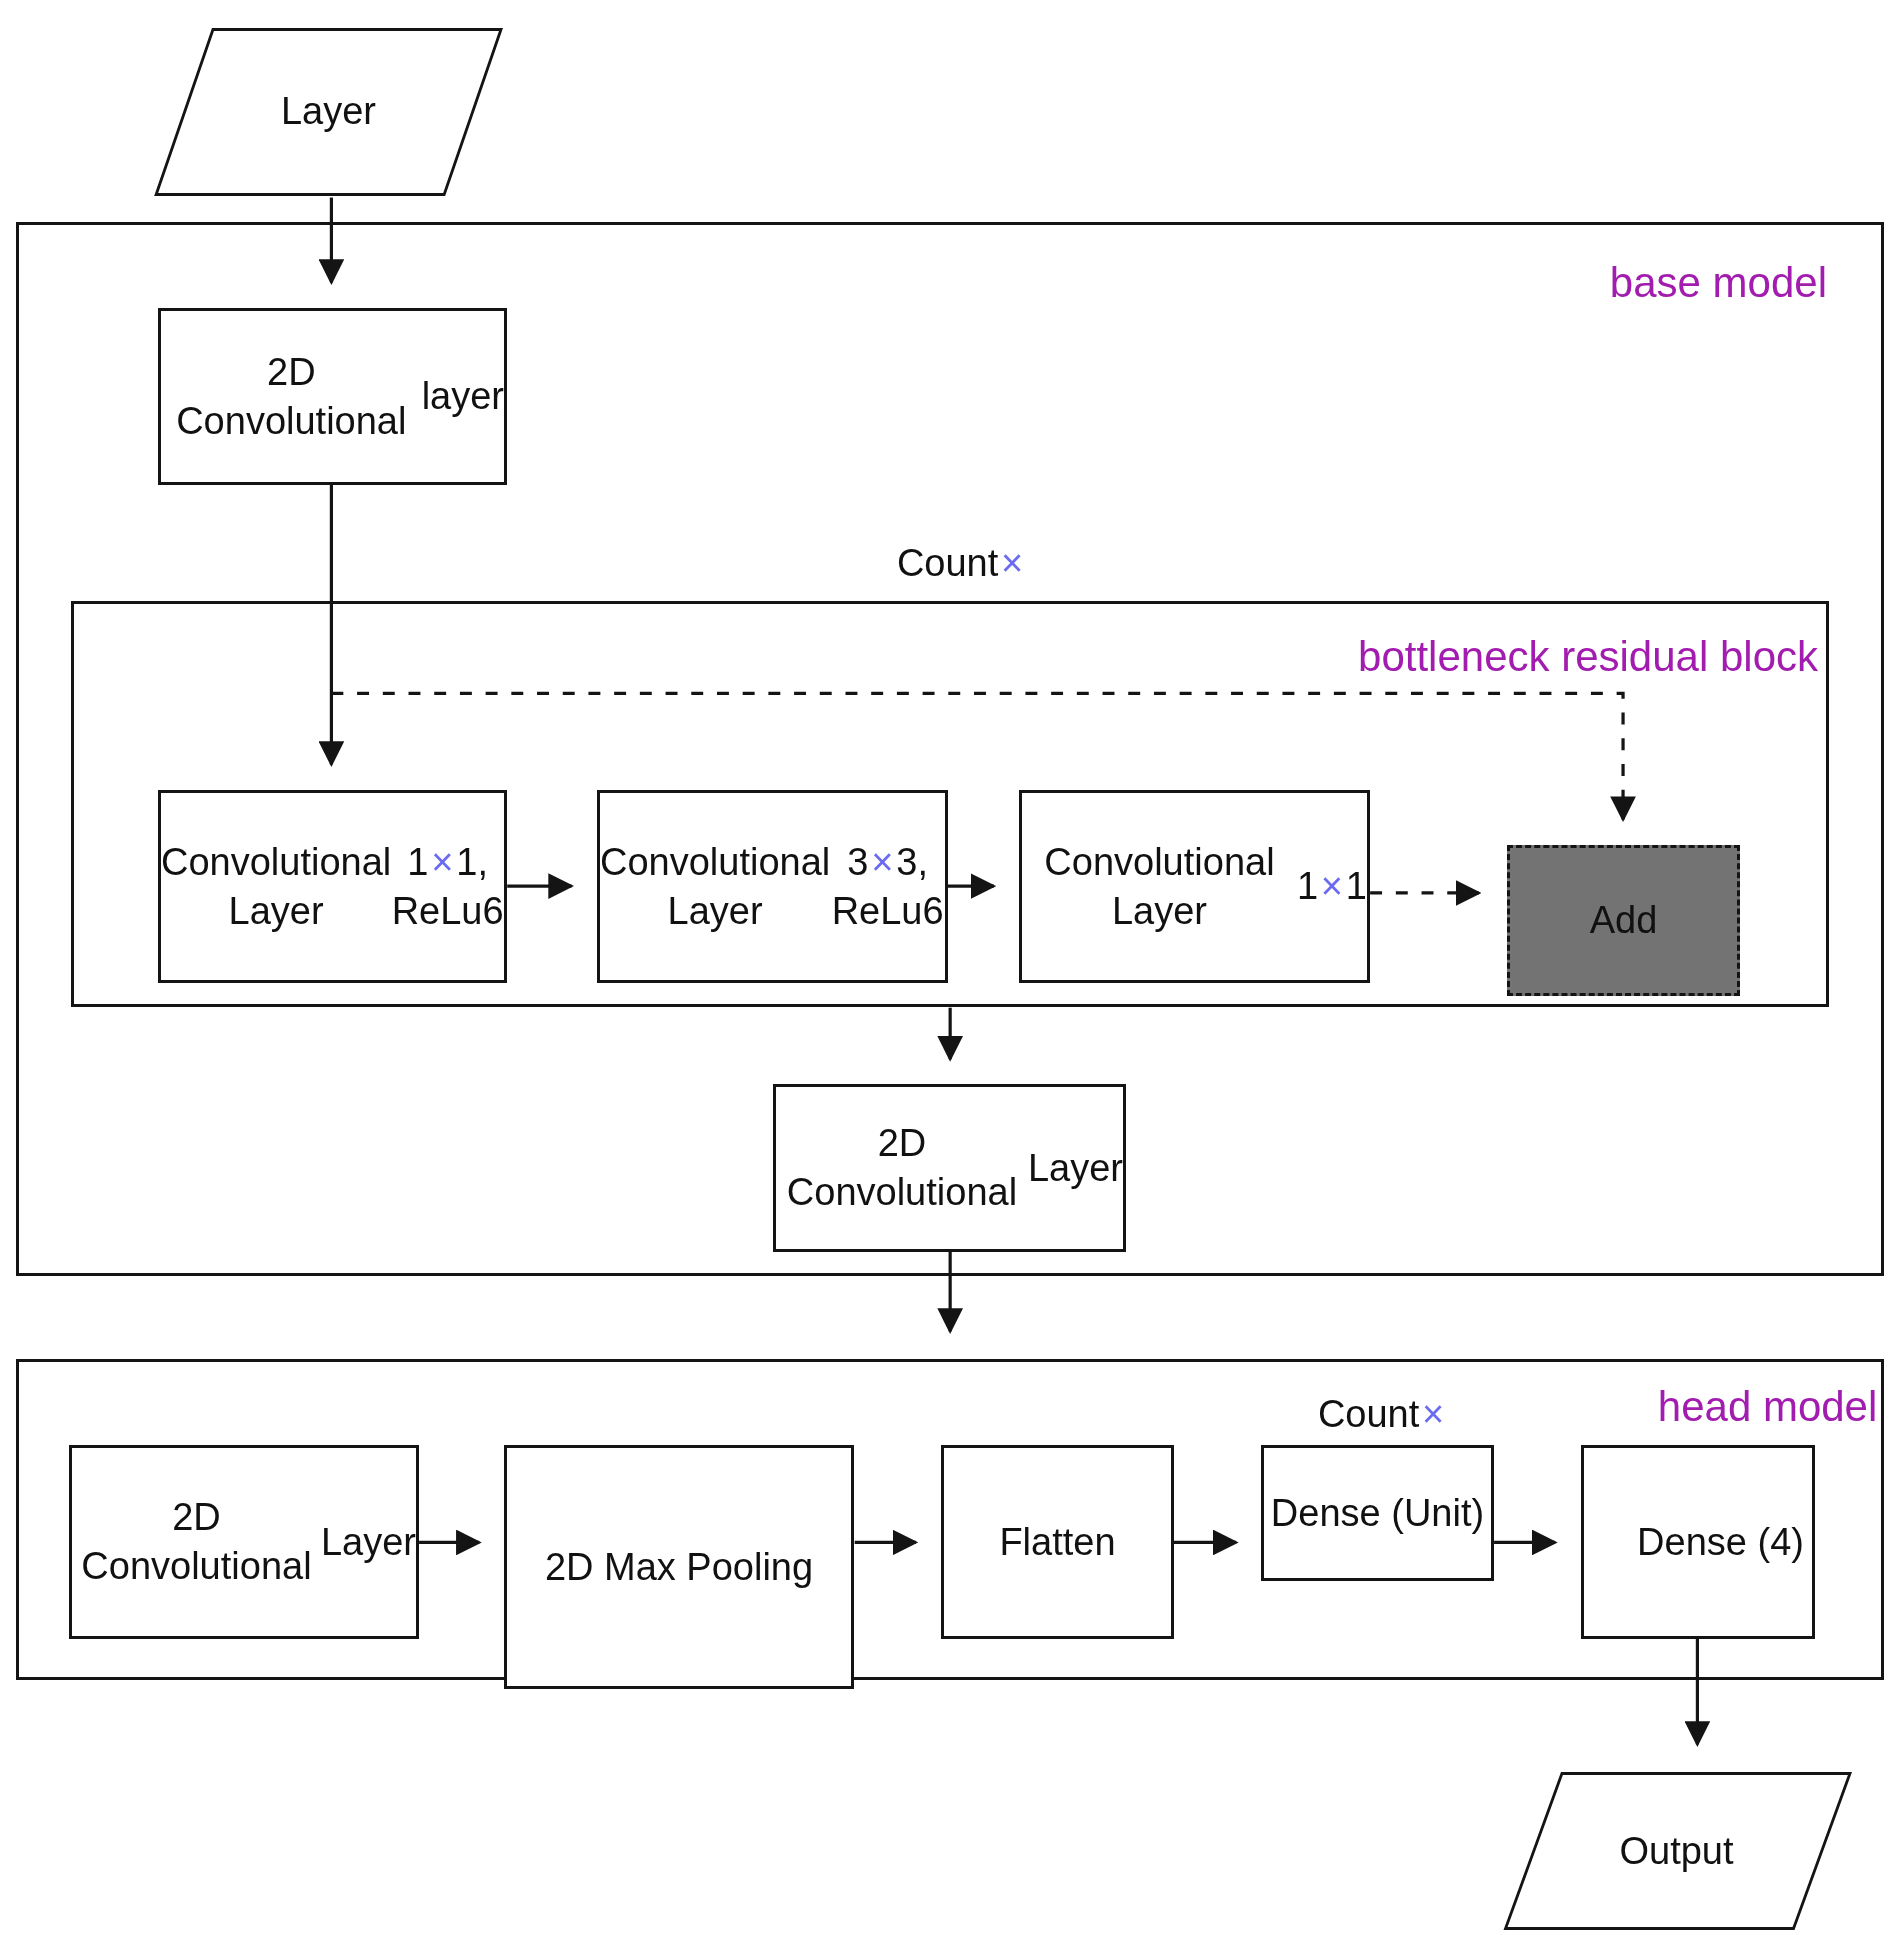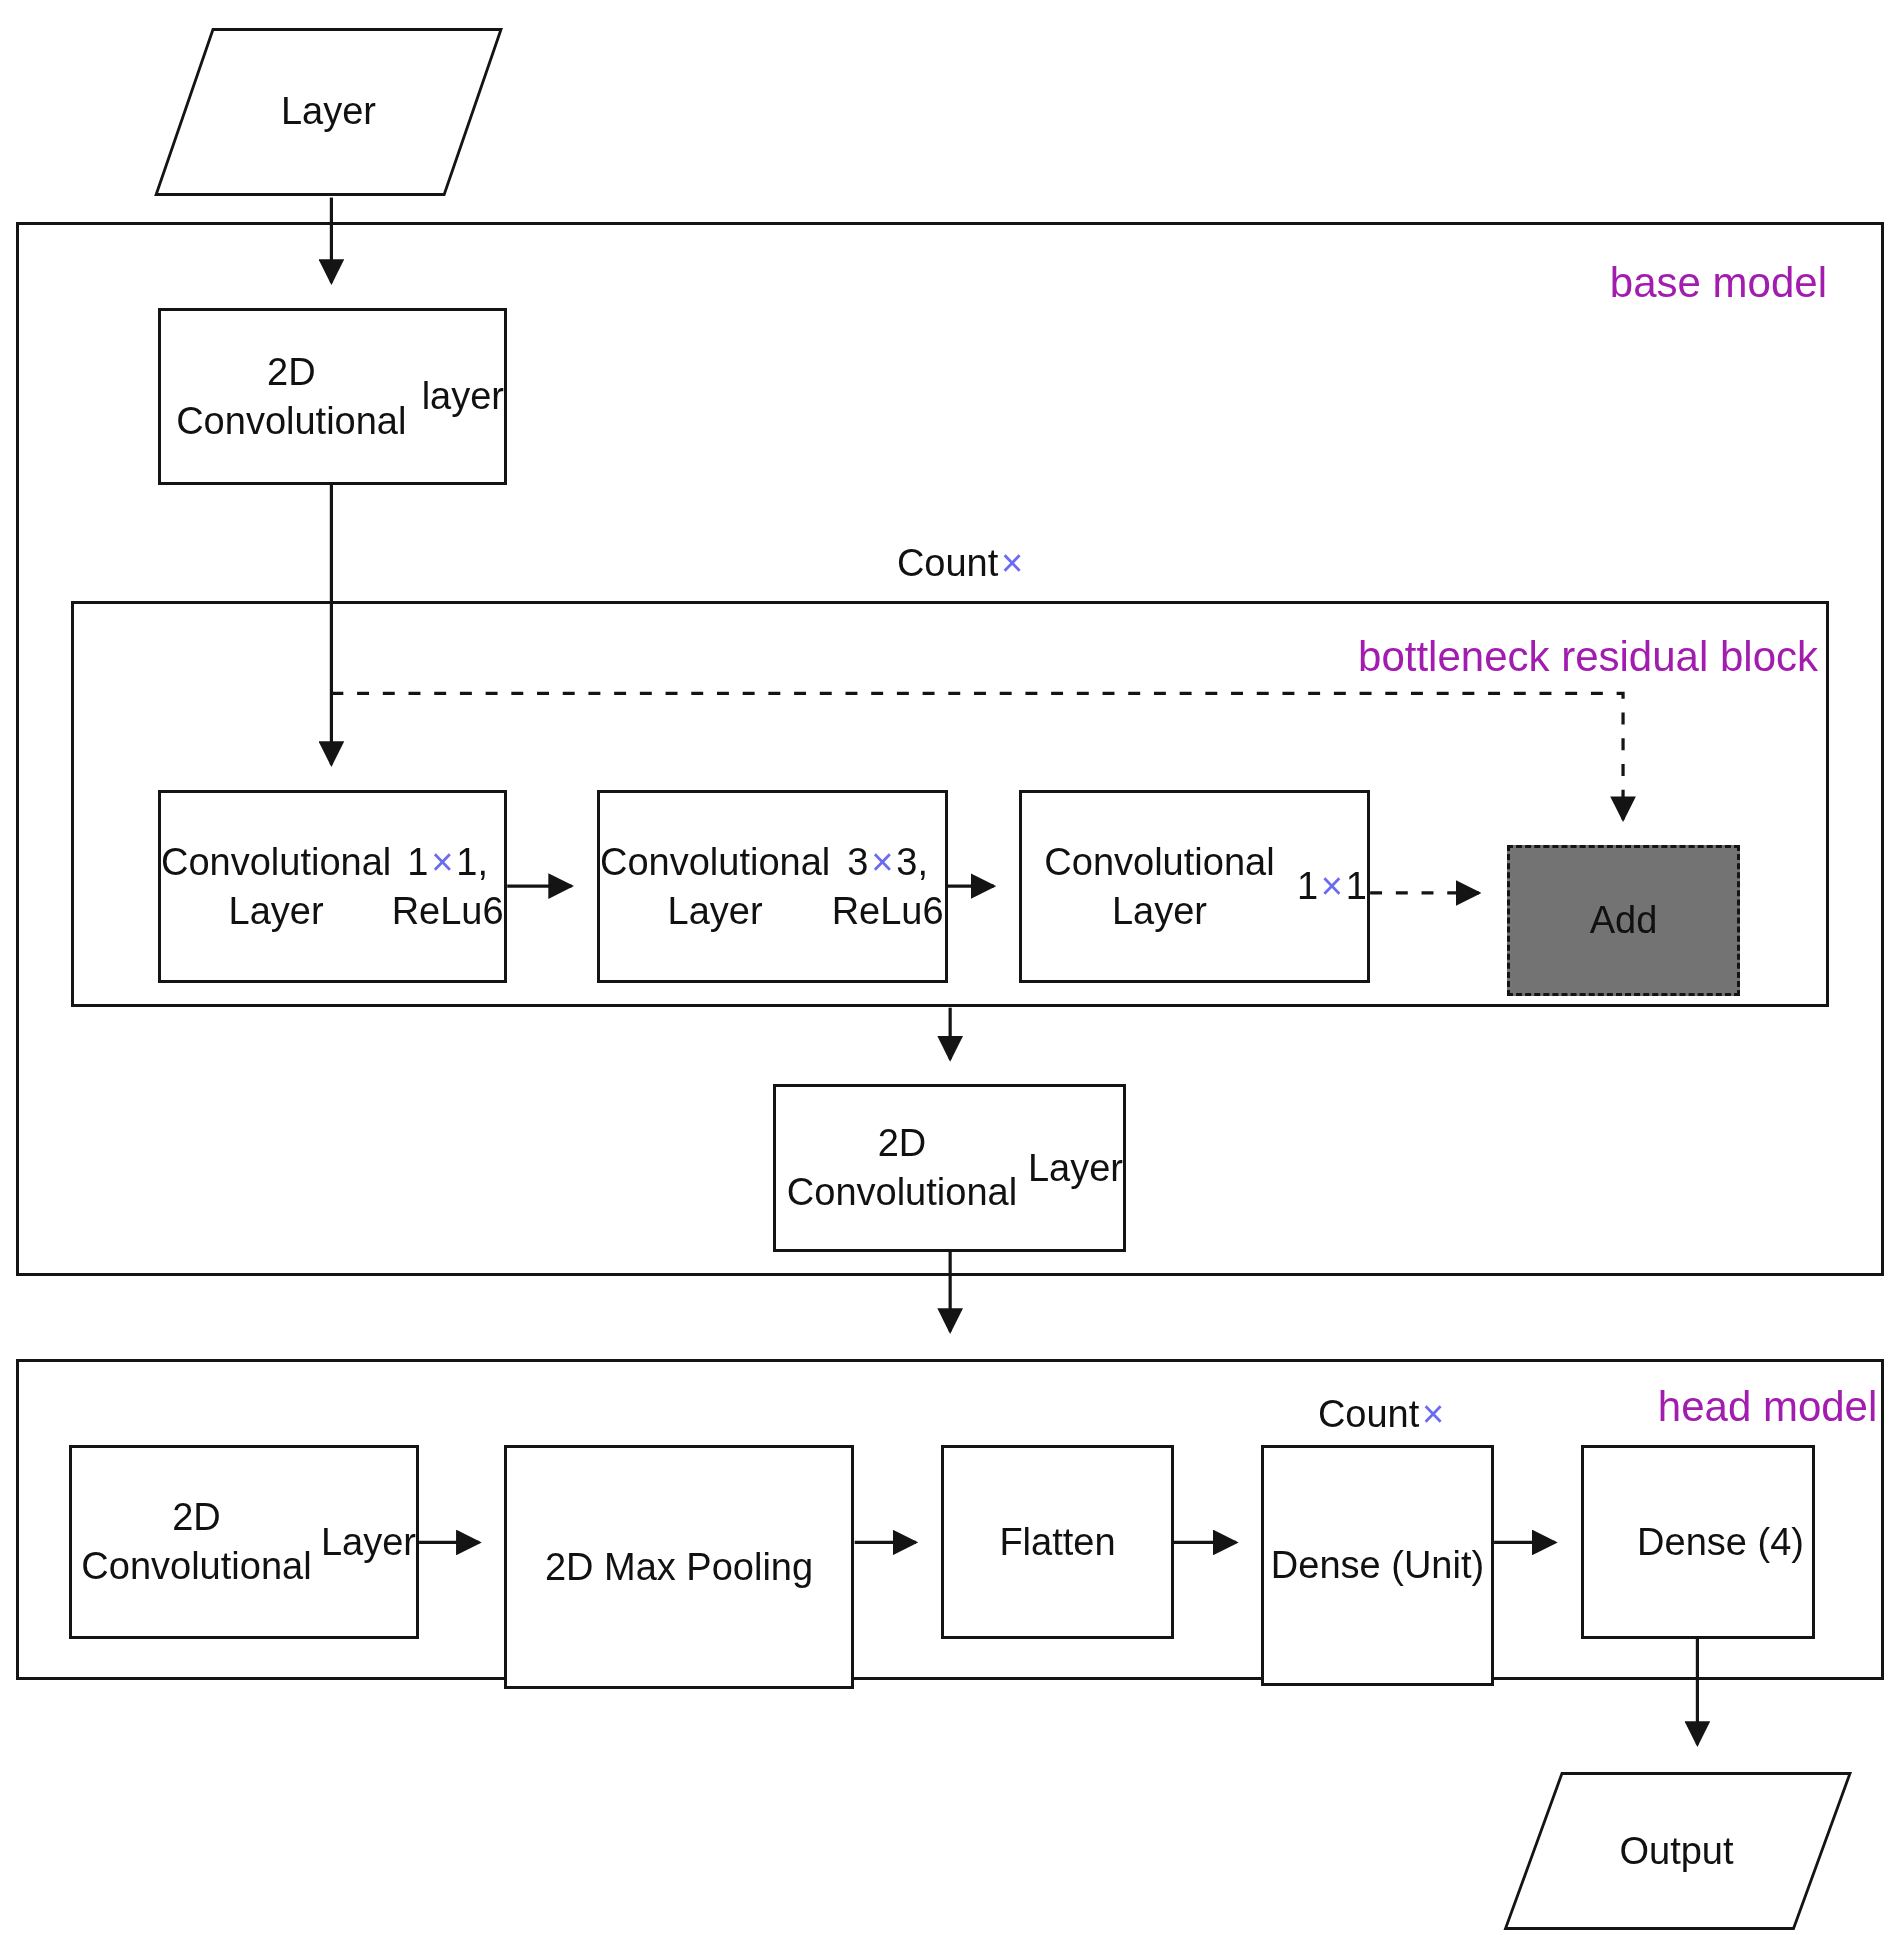--- a/index.html
+++ b/index.html
@@ -147,21 +147,21 @@
   <div class="node" style="left:69px;top:1445px;width:350px;height:194px;">
     <div>2D Convolutional</div>
     <div>Layer</div>
   </div>
   <div class="node" style="left:504px;top:1445px;width:350px;height:244px;">
     <div>2D Max Pooling</div>
   </div>
   <div class="node" style="left:941px;top:1445px;width:233px;height:194px;">
     <div>Flatten</div>
   </div>
-  <div class="node" style="left:1261px;top:1445px;width:233px;height:241px;">
+  <div class="node" style="left:1261px;top:1445px;width:233px;height:136px;">
     <div>Dense (Unit)</div>
   </div>
   <div class="node" style="left:1581px;top:1445px;width:234px;height:194px;padding-left:45px;">
     <div>Dense (4)</div>
   </div>
 
   <div class="para-shape" style="left:1561px;top:1772px;width:291px;height:158px;transform:skewX(-20deg);transform-origin:top left;"></div>
   <div class="para-label" style="left:1502px;top:1772px;width:349px;height:158px;">Output</div>
 
 </div>

